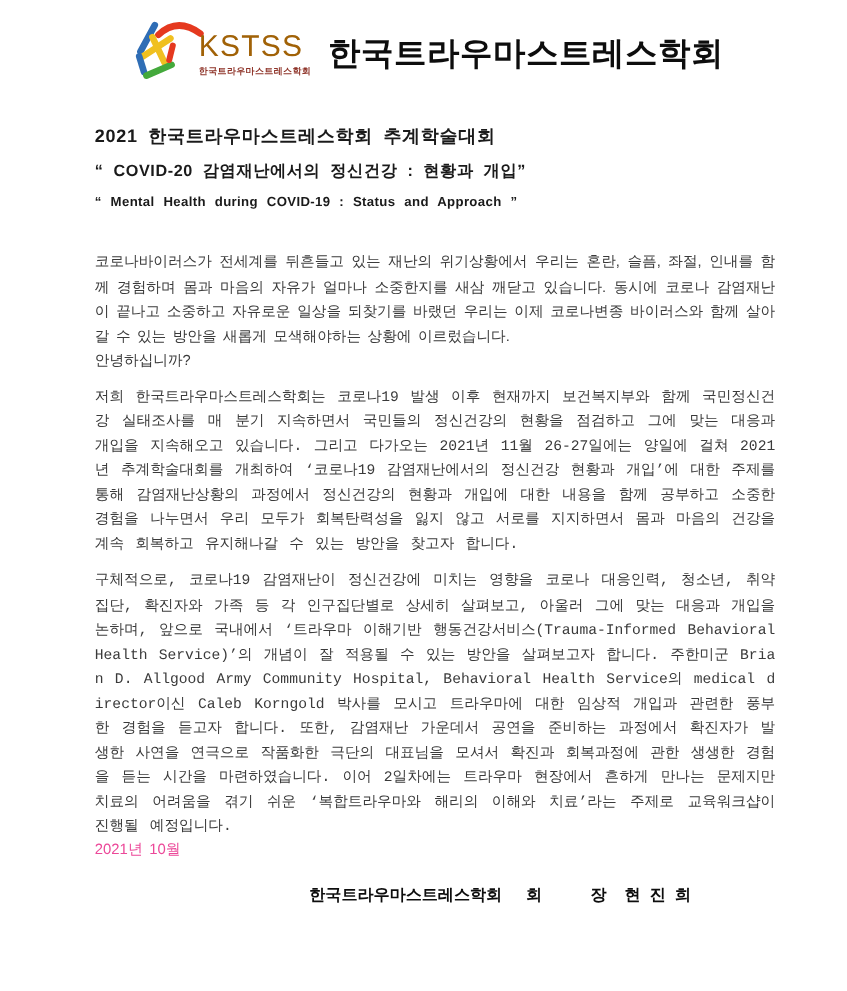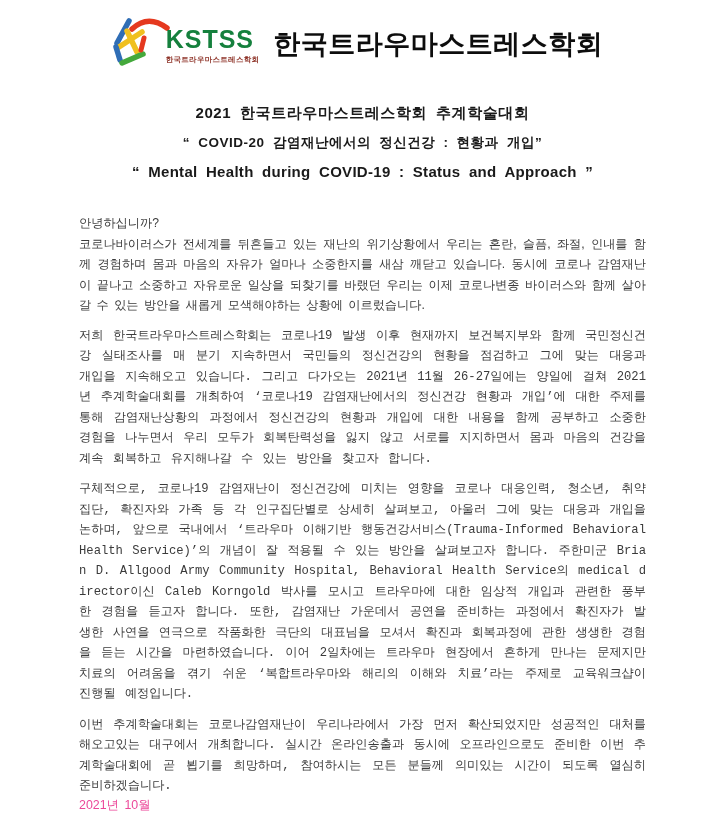--- a/index.html
+++ b/index.html
@@ -18,36 +18,36 @@
   .logo-row {
     display:flex;
     justify-content:center;
     align-items:flex-start;
     margin-left:-14px;
   }
   .logo-lockup { display:flex; align-items:flex-start; }
   .logo-mark { width:64px; height:56px; flex:0 0 auto; }
   .logo-textcol { display:flex; flex-direction:column; margin:13px 0 0 -6px; }
   .logo-acronym {
-    font-size:25px; font-weight:bold; color:#15803d;
+    font-size:25px; font-weight:normal; color:#a16207;
     letter-spacing:1px; line-height:1;
   }
   .logo-subtext {
     font-size:7.5px; font-weight:bold; color:#8e3328;
     letter-spacing:0.3px; margin-top:3px; white-space:nowrap;
   }
   .org-title {
     font-size:27px; font-weight:bold; color:#0d0d0d;
     letter-spacing:0.5px; margin:12px 0 0 14px; white-space:nowrap;
   }
   
-  .title-block { margin-top:34px; text-align:center; color:#1a1a1a; font-weight:bold; }
+  .title-block { margin-top:34px; text-align:left; color:#1a1a1a; font-weight:bold; }
   .title-line1 { font-size:15px; letter-spacing:0.6px; word-spacing:4px; }
   .title-line2 { font-size:13.5px; margin-top:11px; letter-spacing:0.5px; word-spacing:4px; }
-  .title-line3 { font-size:15px; margin-top:11px; letter-spacing:0.3px; word-spacing:4px; }
+  .title-line3 { font-size:11px; margin-top:11px; letter-spacing:0.3px; word-spacing:4px; }
   
   .body-block {
     margin-top:33px;
     font-size:12.2px;
     line-height:20.5px;
     text-align:justify;
     word-break:break-all;
     color:#3a3a3a;
     word-spacing:2px;
   }
@@ -106,25 +106,24 @@
     <h1 class="org-title">한국트라우마스트레스학회</h1>
   </header>
 
   <section class="title-block">
     <div class="title-line1">2021 한국트라우마스트레스학회 추계학술대회</div>
     <div class="title-line2">“ COVID-20 감염재난에서의 정신건강 : 현황과 개입”</div>
     <div class="title-line3">“ Mental Health during COVID-19 : Status and Approach ”</div>
   </section>
 
   <section class="body-block">
+    <p>코로나바이러스가 전세계를 뒤흔들고 있는 재난의 위기상황에서 우리는 혼란, 슬픔, 좌절, 인내를 함께 경험하며 몸과 마음의 자유가 얼마나 소중한지를 새삼 깨닫고 있습니다. 동시에 코로나 감염재난이 끝나고 소중하고 자유로운 일상을 되찾기를 바랬던 우리는 이제 코로나변종 바이러스와 함께 살아갈 수 있는 방안을 새롭게 모색해야하는 상황에 이르렀습니다.</p>
     <p>안녕하십니까?</p>
-    <p>코로나바이러스가 전세계를 뒤흔들고 있는 재난의 위기상황에서 우리는 혼란, 슬픔, 좌절, 인내를 함께 경험하며 몸과 마음의 자유가 얼마나 소중한지를 새삼 깨닫고 있습니다. 동시에 코로나 감염재난이 끝나고 소중하고 자유로운 일상을 되찾기를 바랬던 우리는 이제 코로나변종 바이러스와 함께 살아갈 수 있는 방안을 새롭게 모색해야하는 상황에 이르렀습니다.</p>
     <p class="gap">저희 한국트라우마스트레스학회는 코로나19 발생 이후 현재까지 보건복지부와 함께 국민정신건강 실태조사를 매 분기 지속하면서 국민들의 정신건강의 현황을 점검하고 그에 맞는 대응과 개입을 지속해오고 있습니다. 그리고 다가오는 2021년 11월 26-27일에는 양일에 걸쳐 2021년 추계학술대회를 개최하여 ‘코로나19 감염재난에서의 정신건강 현황과 개입’에 대한 주제를 통해 감염재난상황의 과정에서 정신건강의 현황과 개입에 대한 내용을 함께 공부하고 소중한 경험을 나누면서 우리 모두가 회복탄력성을 잃지 않고 서로를 지지하면서 몸과 마음의 건강을 계속 회복하고 유지해나갈 수 있는 방안을 찾고자 합니다.</p>
     <p class="gap">구체적으로, 코로나19 감염재난이 정신건강에 미치는 영향을 코로나 대응인력, 청소년, 취약집단, 확진자와 가족 등 각 인구집단별로 상세히 살펴보고, 아울러 그에 맞는 대응과 개입을 논하며, 앞으로 국내에서 ‘트라우마 이해기반 행동건강서비스(Trauma-Informed Behavioral Health Service)’의 개념이 잘 적용될 수 있는 방안을 살펴보고자 합니다. 주한미군 Brian D. Allgood Army Community Hospital, Behavioral Health Service의 medical director이신 Caleb Korngold 박사를 모시고 트라우마에 대한 임상적 개입과 관련한 풍부한 경험을 듣고자 합니다. 또한, 감염재난 가운데서 공연을 준비하는 과정에서 확진자가 발생한 사연을 연극으로 작품화한 극단의 대표님을 모셔서 확진과 회복과정에 관한 생생한 경험을 듣는 시간을 마련하였습니다. 이어 2일차에는 트라우마 현장에서 흔하게 만나는 문제지만 치료의 어려움을 겪기 쉬운 ‘복합트라우마와 해리의 이해와 치료’라는 주제로 교육워크샵이 진행될 예정입니다.</p>
-    <p class="gap">이번 추계학술대회는 코로나감염재난이 우리나라에서 가장 먼저 확산되었지만 성공적인 대처를 해오고있는 대구에서 개최합니다. 실시간 온라인송출과 동시에 오프라인으로도 준비한 이번 추계학술대회에 곧 뵙기를 희망하며, 참여하시는 모든 분들께 의미있는 시간이 되도록 열심히 준비하겠습니다.</p>
   </section>
 
   <div class="date-line">2021년 10월</div>
 
   <section class="signature">
     <span class="sig-org">한국트라우마스트레스학회</span>
     <div class="sig-rows">
       <div class="sig-row">
         <span class="sig-role">회　　　장</span>
         <span class="sig-name">현 진 희</span>

